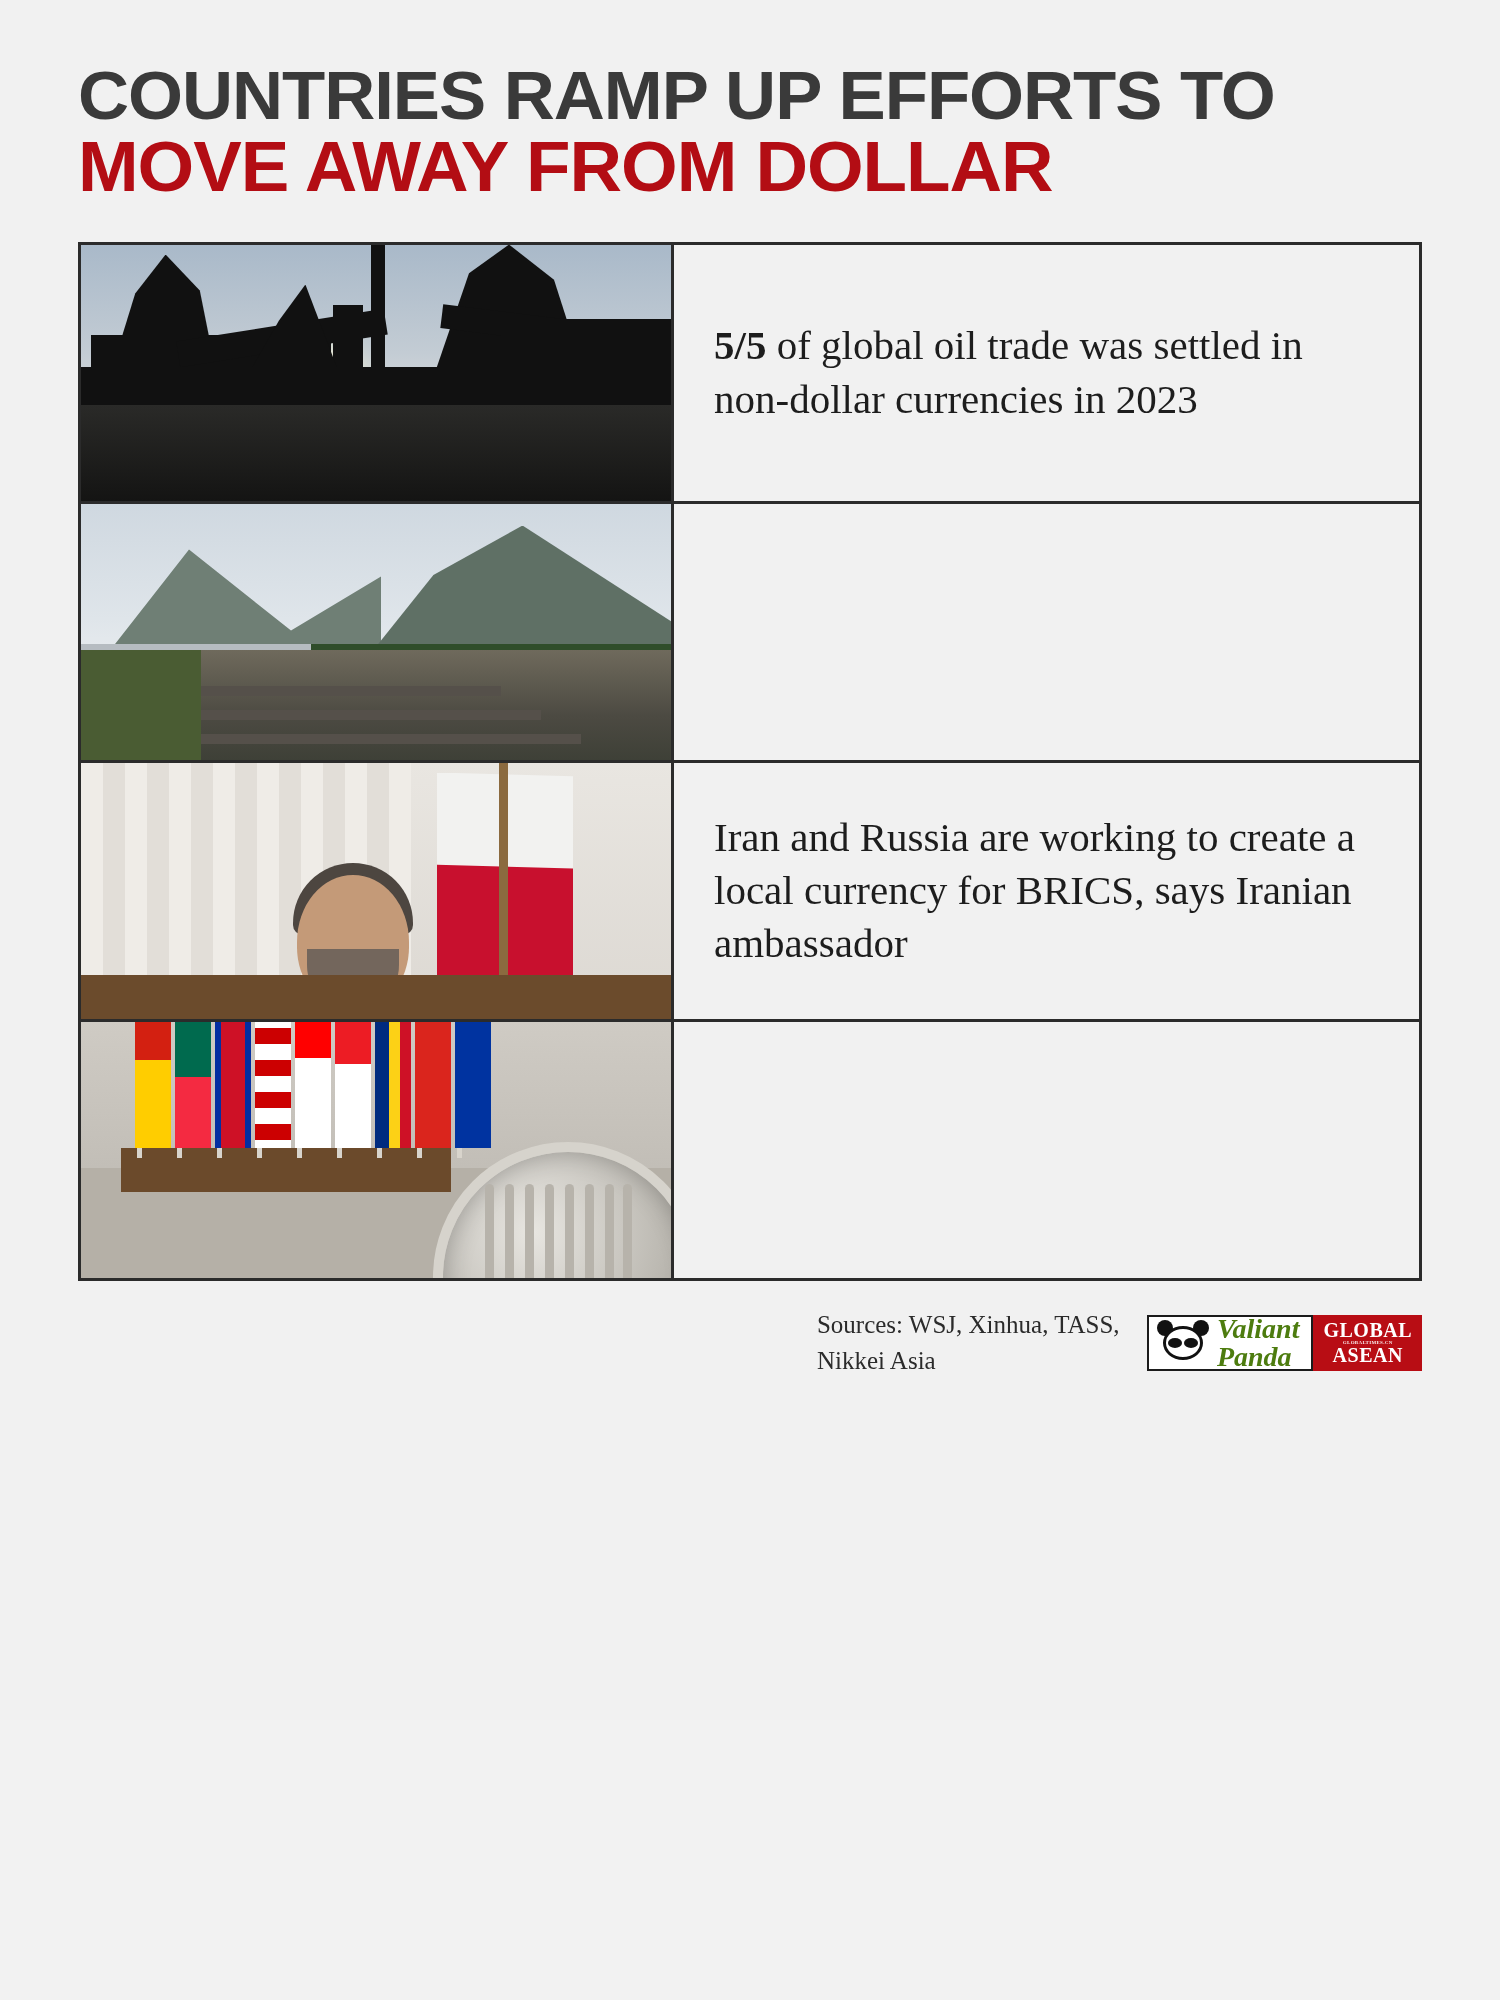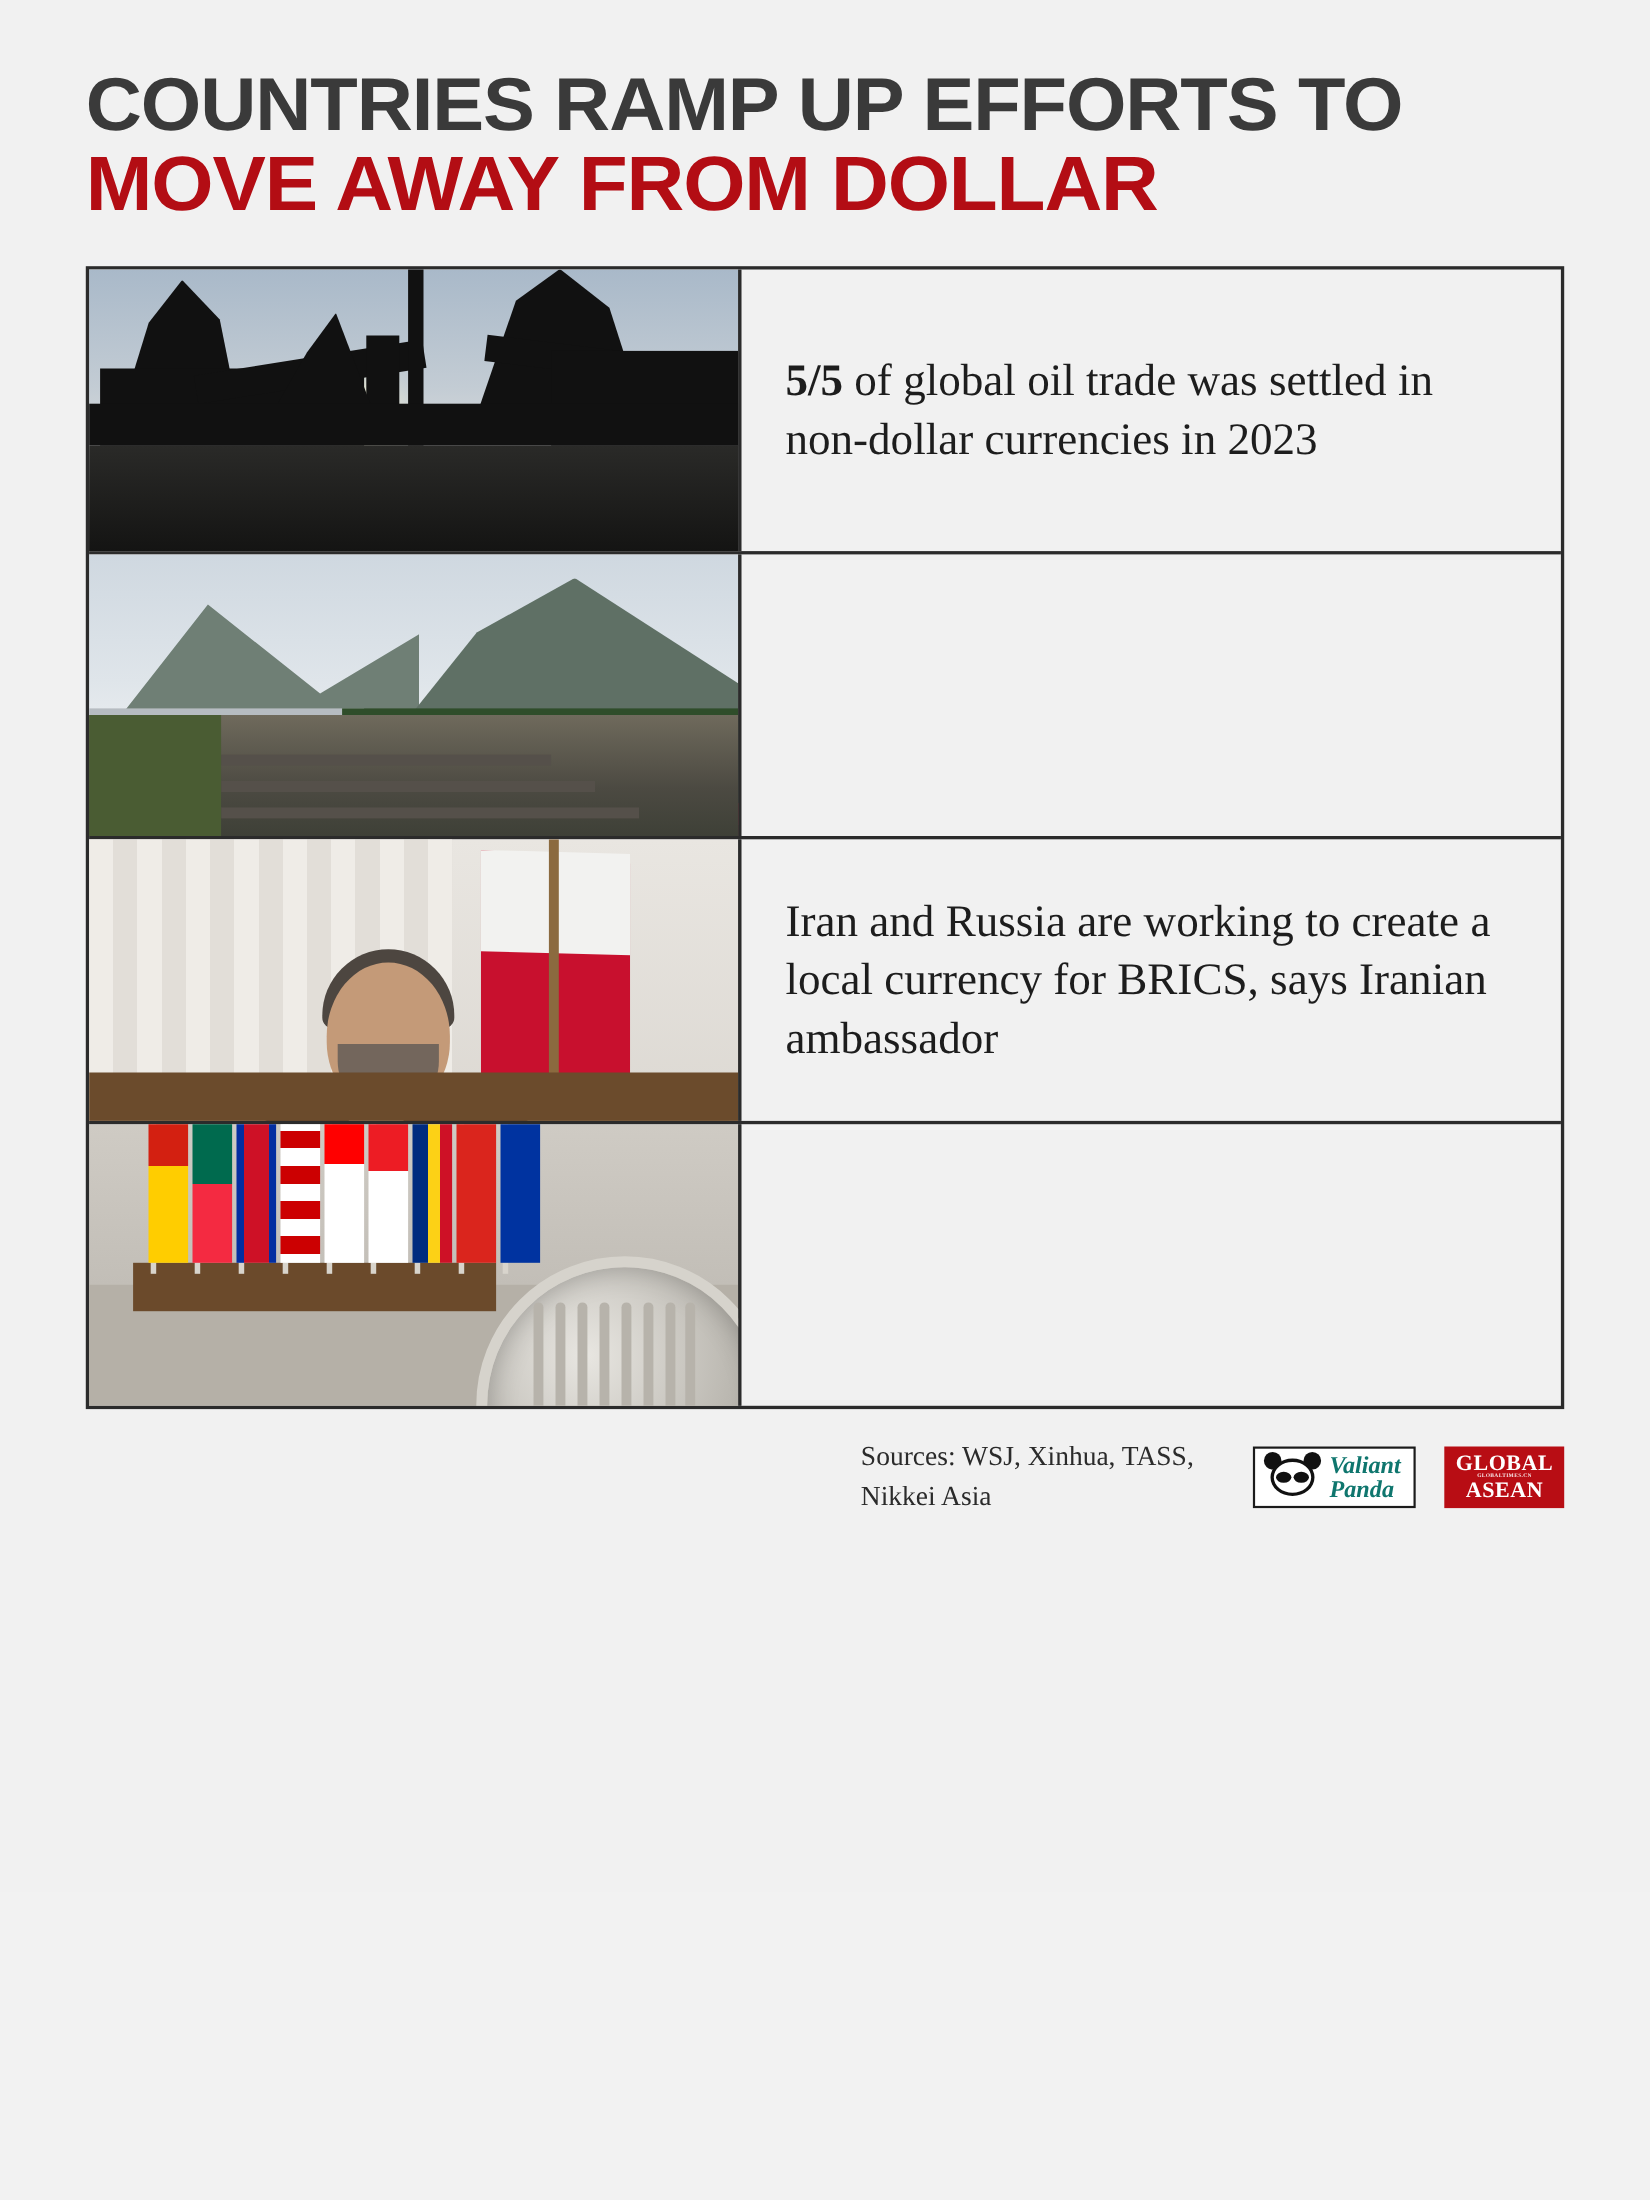--- a/index.html
+++ b/index.html
@@ -144,21 +144,20 @@
   .as-logo-stalks { position:absolute; left:404px; top:162px; width:146px; height:110px; }
   .as-logo-stalks i { position:absolute; width:9px; top:0; height:110px; background:#b7b3ab; border-radius:5px; display:block; }
 
   
   .footer {
     width: 1344px;
     margin-top: 26px;
     display: flex;
     align-items: center;
     justify-content: flex-end;
-    gap: 26px;
   }
   .sources {
     font-size: 25px;
     color: #2b2b2b;
     line-height: 1.45;
     text-align: left;
     max-width: 330px;
   }
   .logo-vp {
     display: flex; align-items: center; gap: 8px;
@@ -166,21 +165,21 @@
     height: 56px; box-sizing: border-box;
   }
   .panda {
     width: 52px; height: 46px; position: relative;
   }
   .panda .face { position:absolute; left:6px; top:6px; width:40px; height:34px; background:#fff; border:3px solid #111; border-radius:50%; box-sizing:border-box;}
   .panda .ear { position:absolute; width:16px; height:16px; background:#111; border-radius:50%; top:0; }
   .panda .ear.l { left:0; } .panda .ear.r { right:0; }
   .panda .eye { position:absolute; width:14px; height:10px; background:#111; border-radius:50%; top:18px; }
   .panda .eye.l { left:11px; } .panda .eye.r { left:27px; }
-  .vp-text { font-family:"Liberation Serif", serif; font-weight:bold; font-style:italic; font-size:22px; color:#0f766e; line-height:1.0;}
+  .vp-text { font-family:"Liberation Serif", serif; font-weight:bold; font-style:italic; font-size:28px; color:#4d7c0f; line-height:1.0;}
   .logo-gt {
     background: #b80d14; color: #fff; padding: 6px 10px; height: 56px; box-sizing:border-box;
     display:flex; flex-direction:column; justify-content:center; align-items:center;
     font-family:"Liberation Serif", serif; font-weight:bold;
   }
   .logo-gt .g1 { font-size: 20px; letter-spacing: .5px; line-height:1.02;}
   .logo-gt .g2 { font-size: 20px; letter-spacing: .5px; line-height:1.02;}
   .logo-gt .g3 { font-size: 5px; letter-spacing: .3px; opacity:.9; }
 </style>
 </head>

